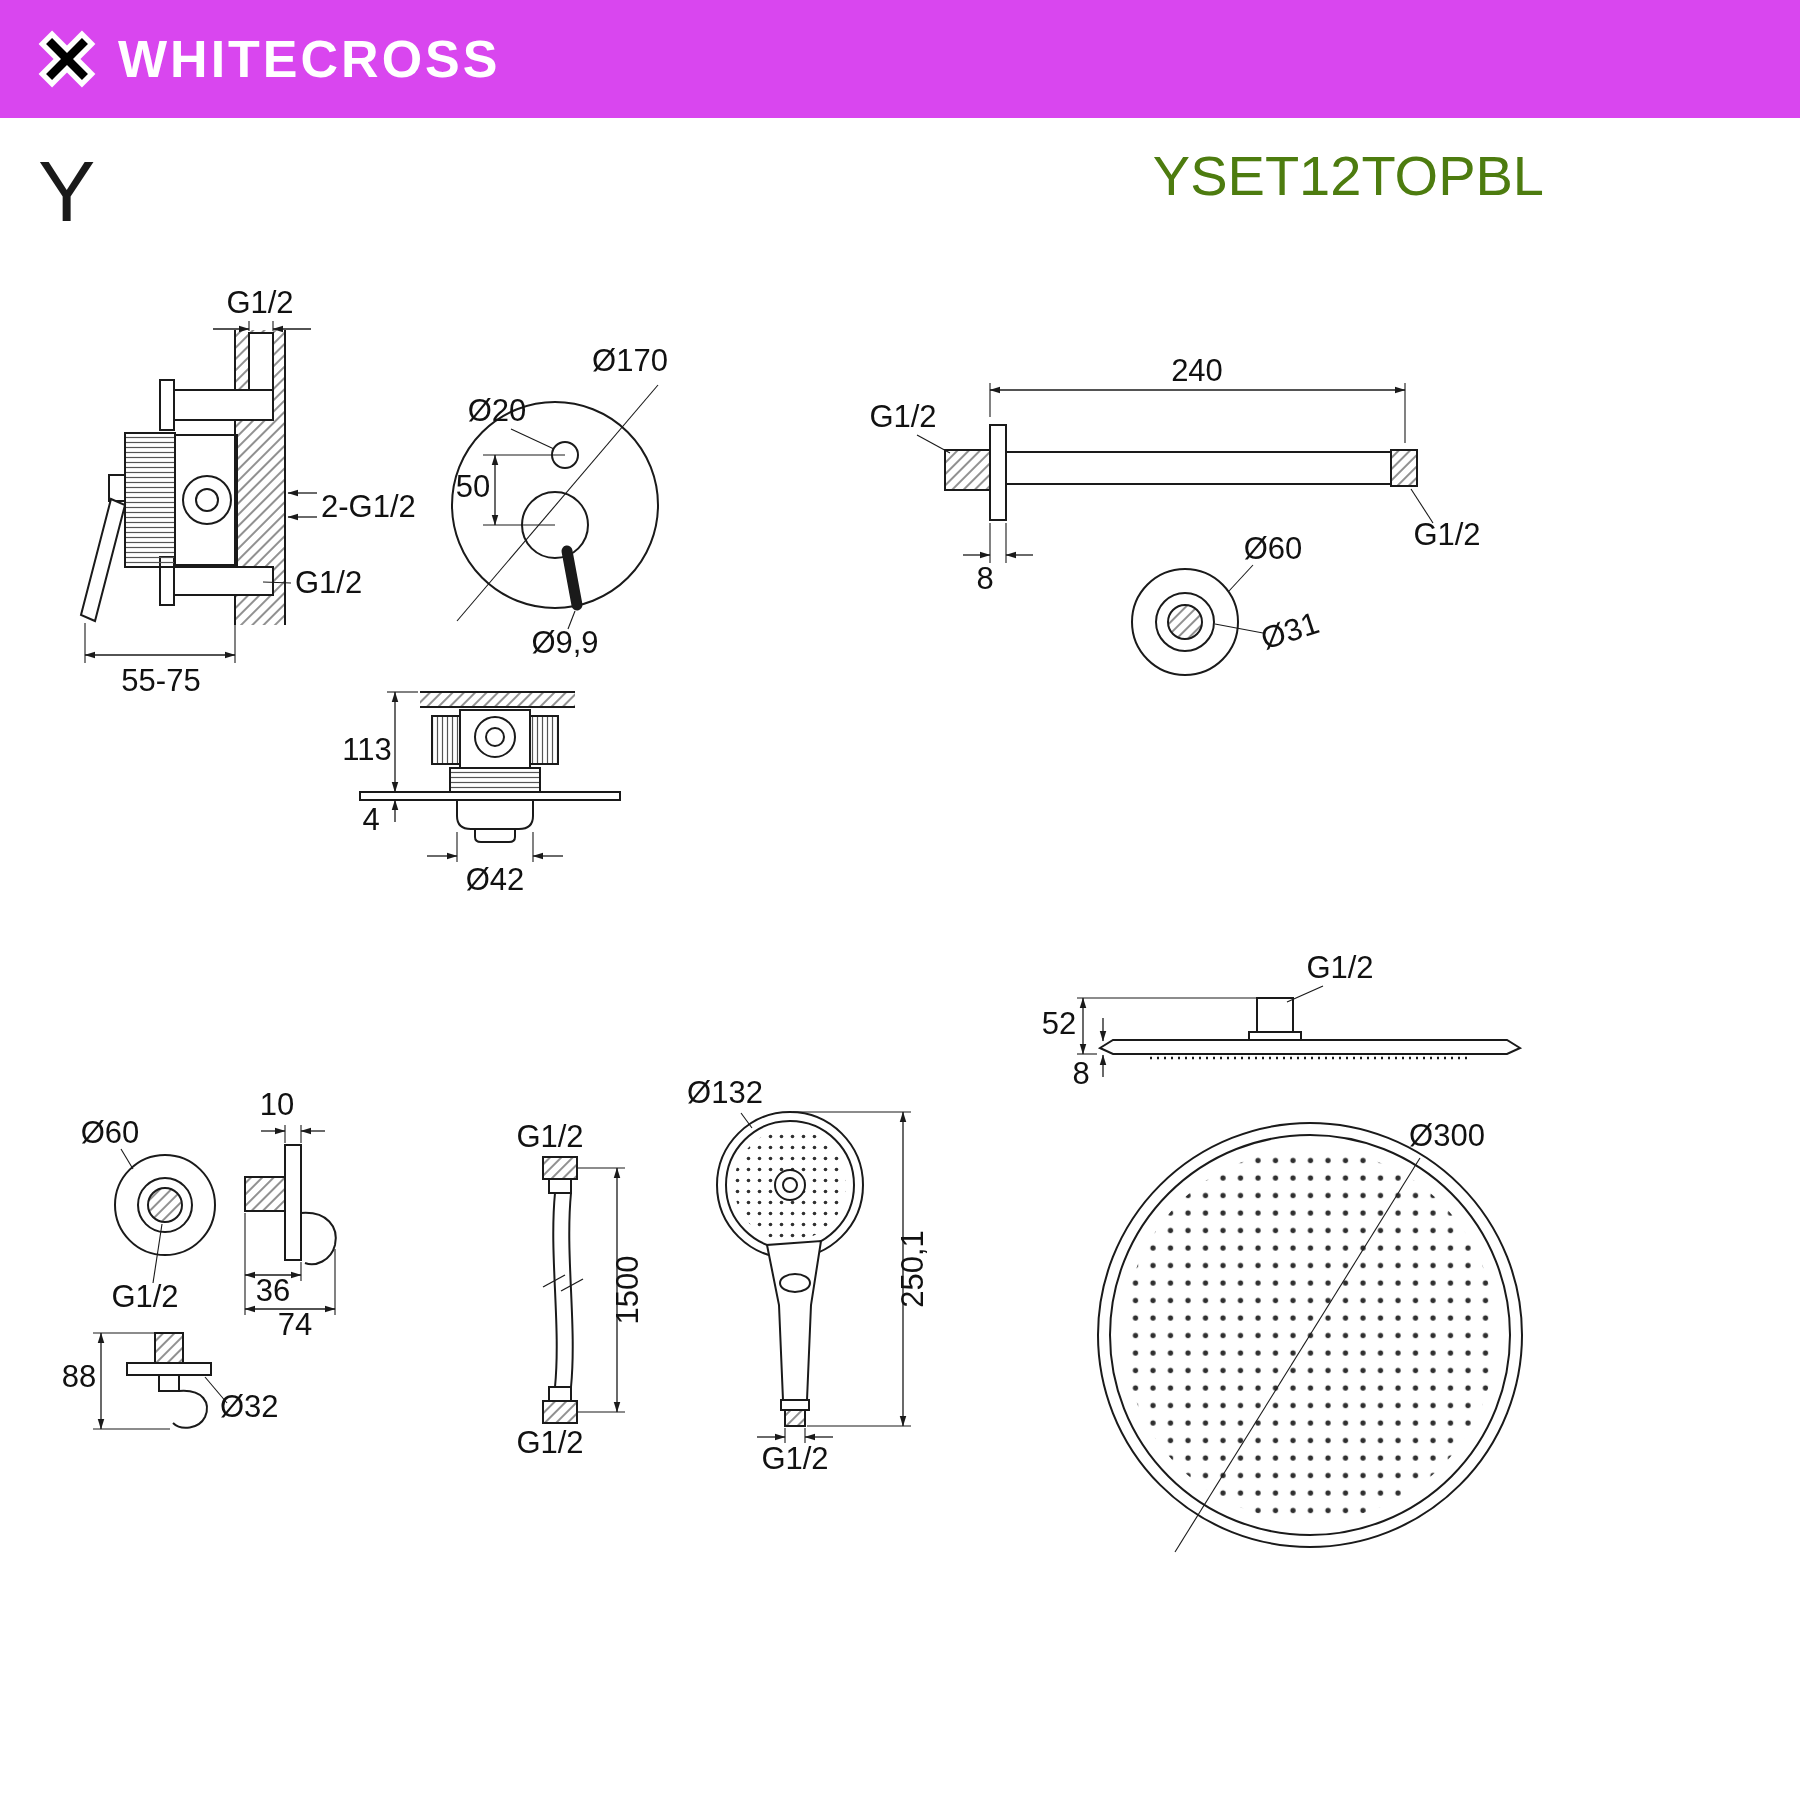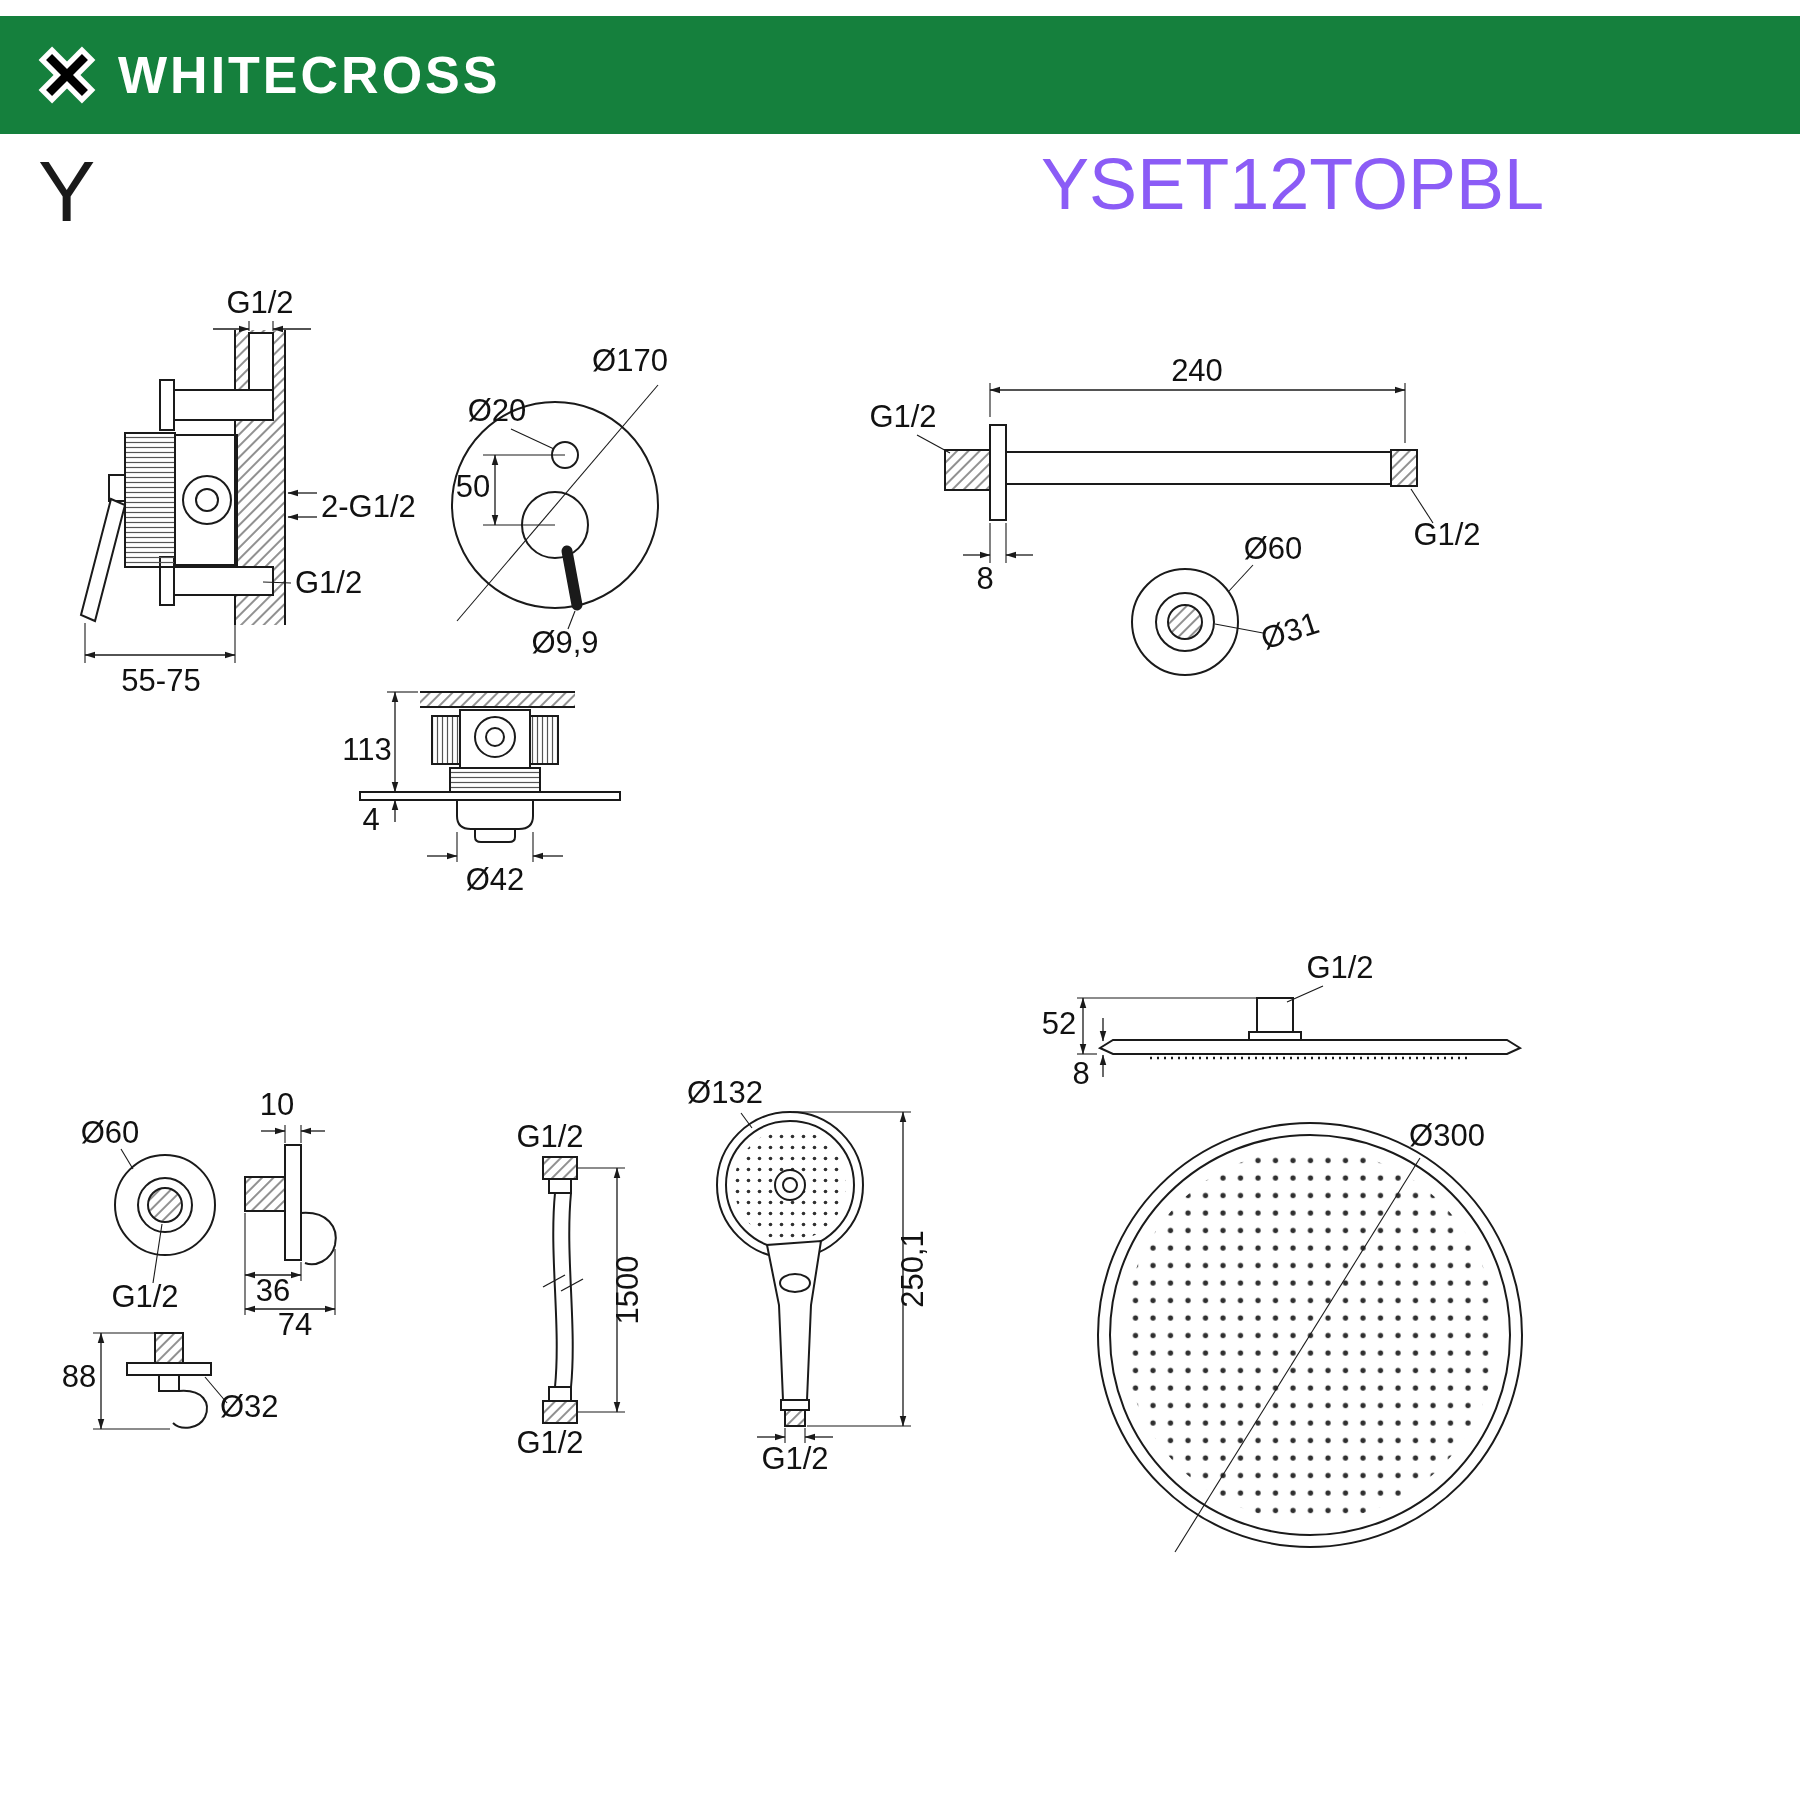--- a/index.html
+++ b/index.html
@@ -1,21 +1,21 @@
 <!DOCTYPE html>
 <html><head>
 <meta charset="utf-8">
 <style>
   html,body{margin:0;padding:0;background:#fff;}
   body{width:1800px;height:1800px;position:relative;font-family:"Liberation Sans",sans-serif;}
-  .banner{position:absolute;left:0;top:0;width:1800px;height:118px;background:#15803d;display:flex;align-items:center;margin-top:16px;}
+  .banner{position:absolute;left:0;top:0;width:1800px;height:118px;background:#d946ef;display:flex;align-items:center;}
   .banner svg{margin-left:30px;}
   .brand{color:#fff;font-size:52px;font-weight:800;letter-spacing:3px;margin-left:14px;}
   .series{position:absolute;left:38px;top:148px;font-size:86px;color:#1a1a1a;line-height:1;}
-  .model{position:absolute;right:256px;top:148px;font-size:72px;color:#8b5cf6;line-height:1;}
+  .model{position:absolute;right:256px;top:148px;font-size:56px;color:#4d7c0f;line-height:1;}
   svg.dwg{position:absolute;overflow:visible;}
   .o{fill:none;stroke:#1a1a1a;stroke-width:2;}
   .of{fill:#fff;stroke:#1a1a1a;stroke-width:2;}
   .hr{stroke:#1a1a1a;stroke-width:2;}
   .dim{fill:none;stroke:#1a1a1a;stroke-width:1.3;}
   .ext{fill:none;stroke:#1a1a1a;stroke-width:1.1;}
   .ldr{fill:none;stroke:#1a1a1a;stroke-width:1.1;}
   text.lbl{font-family:"Liberation Sans",sans-serif;font-size:31px;fill:#111;}
 </style>
 </head>

